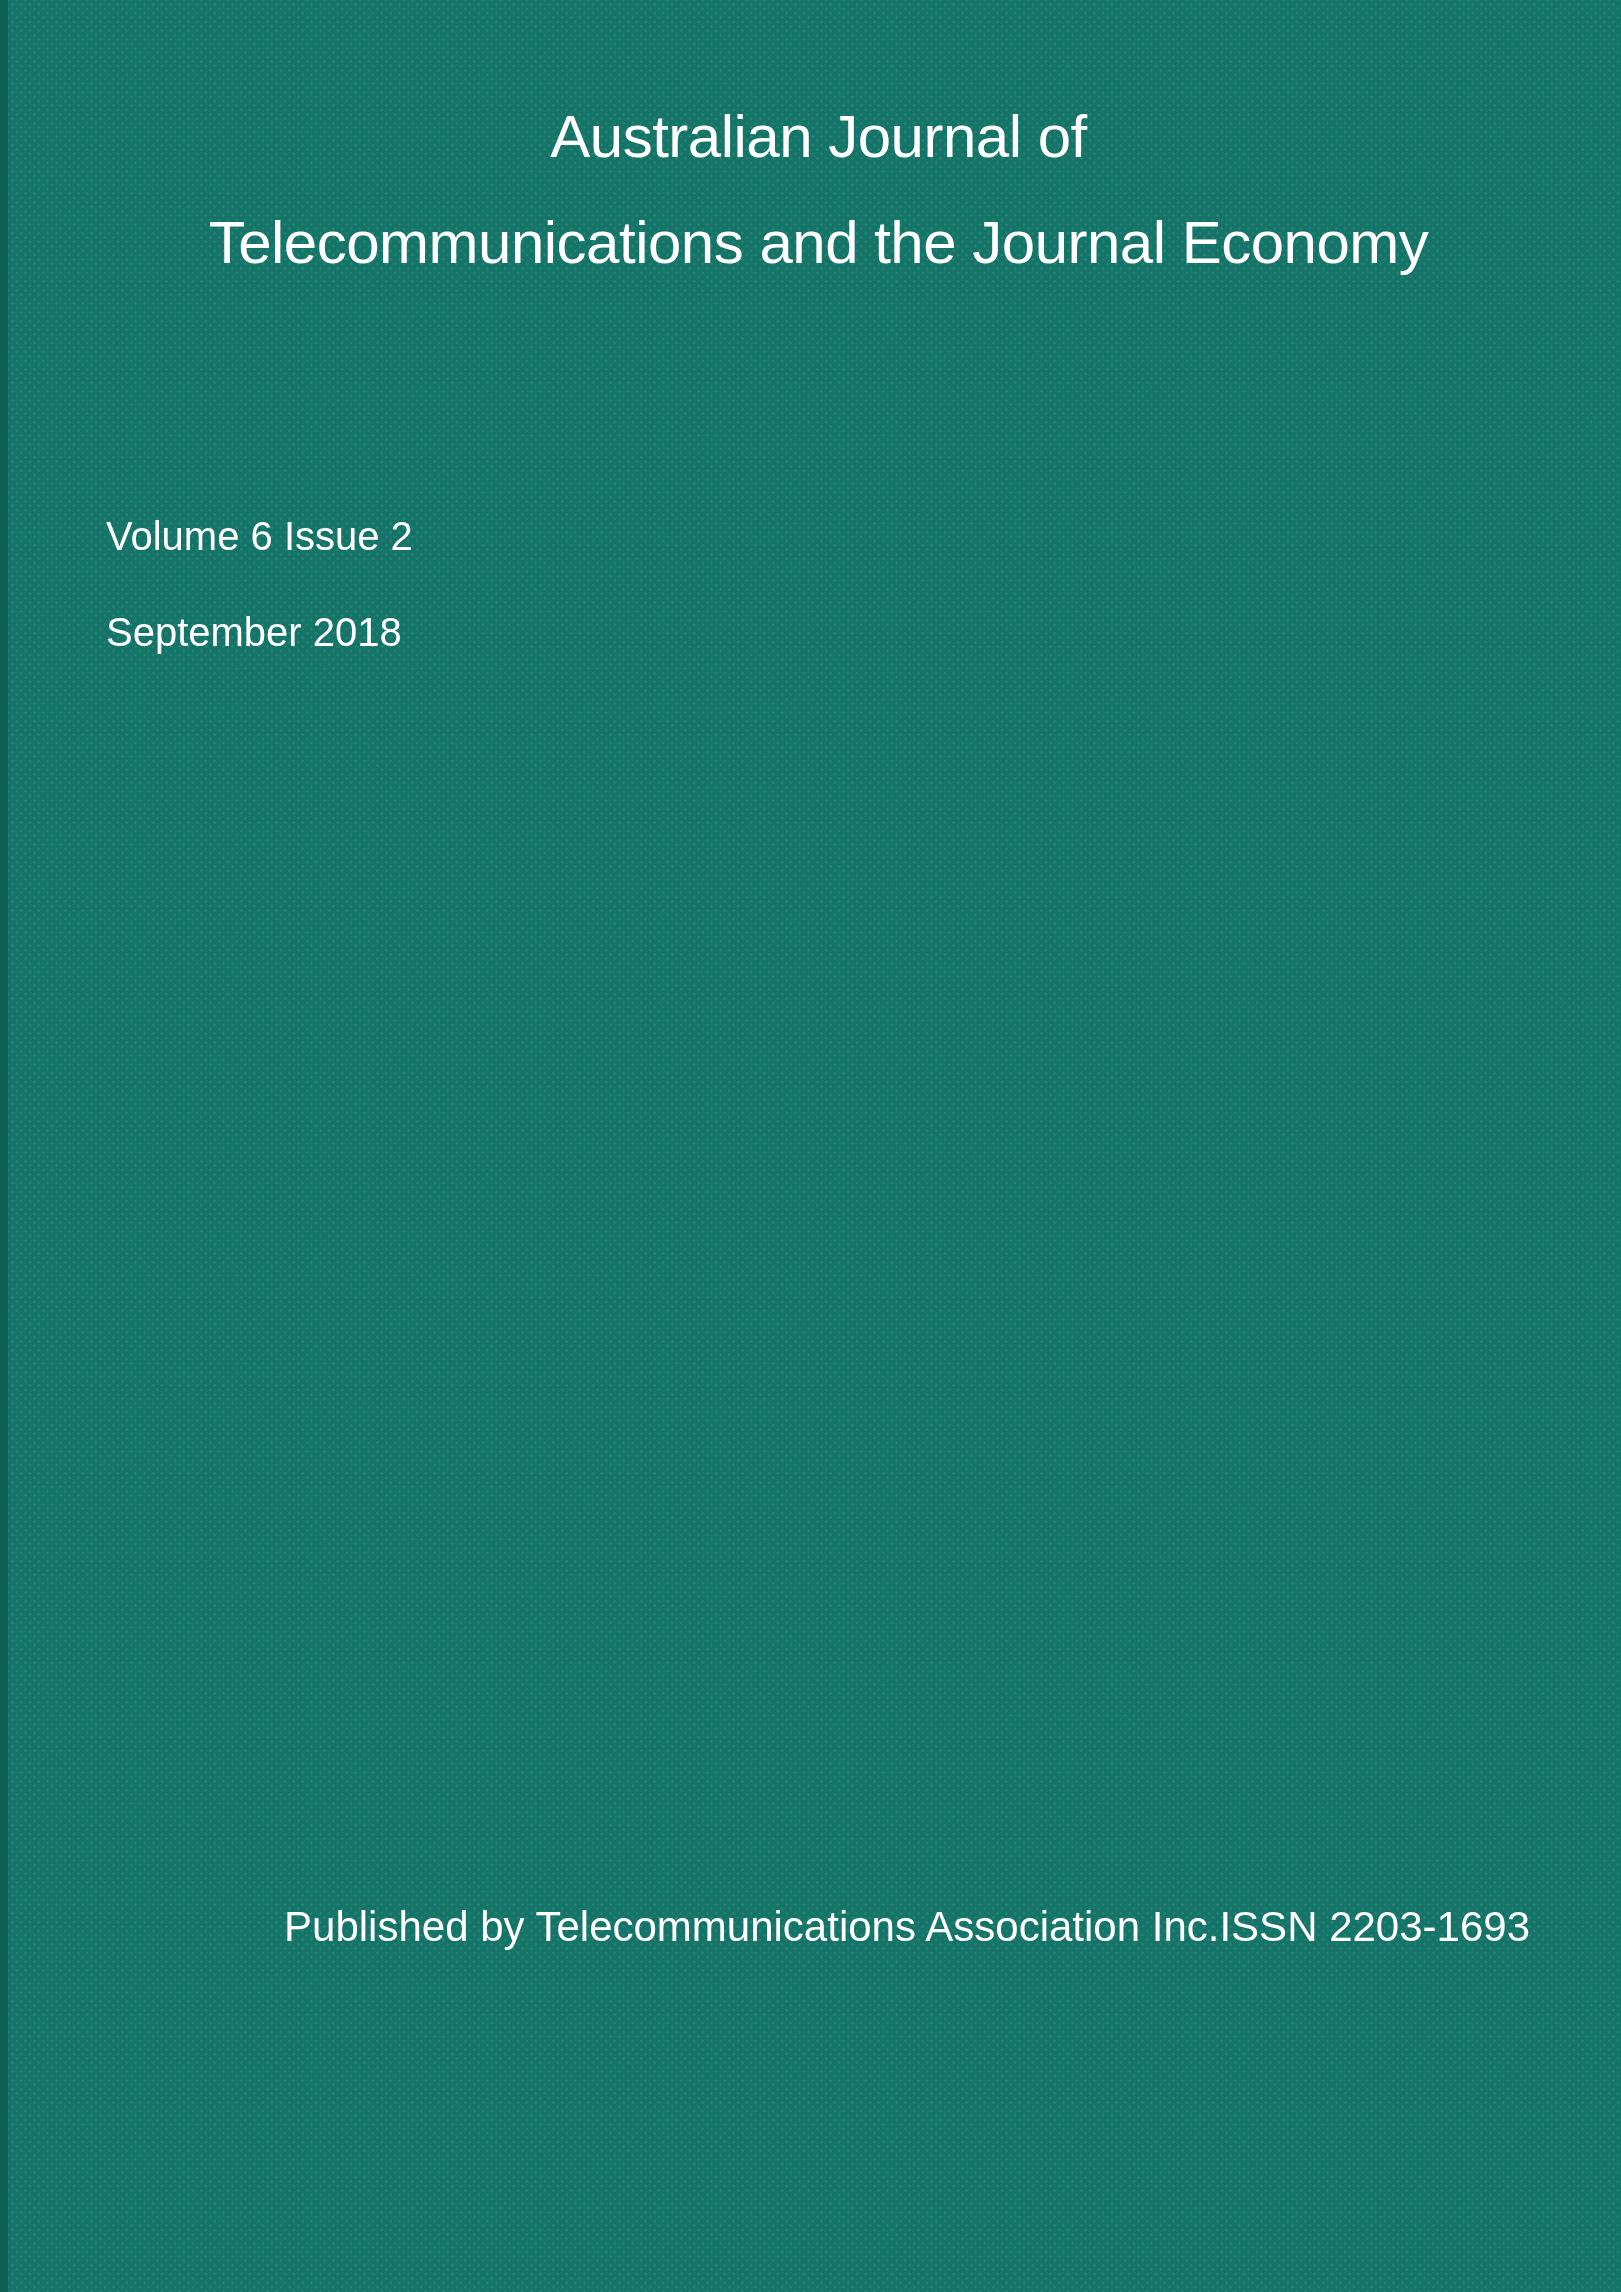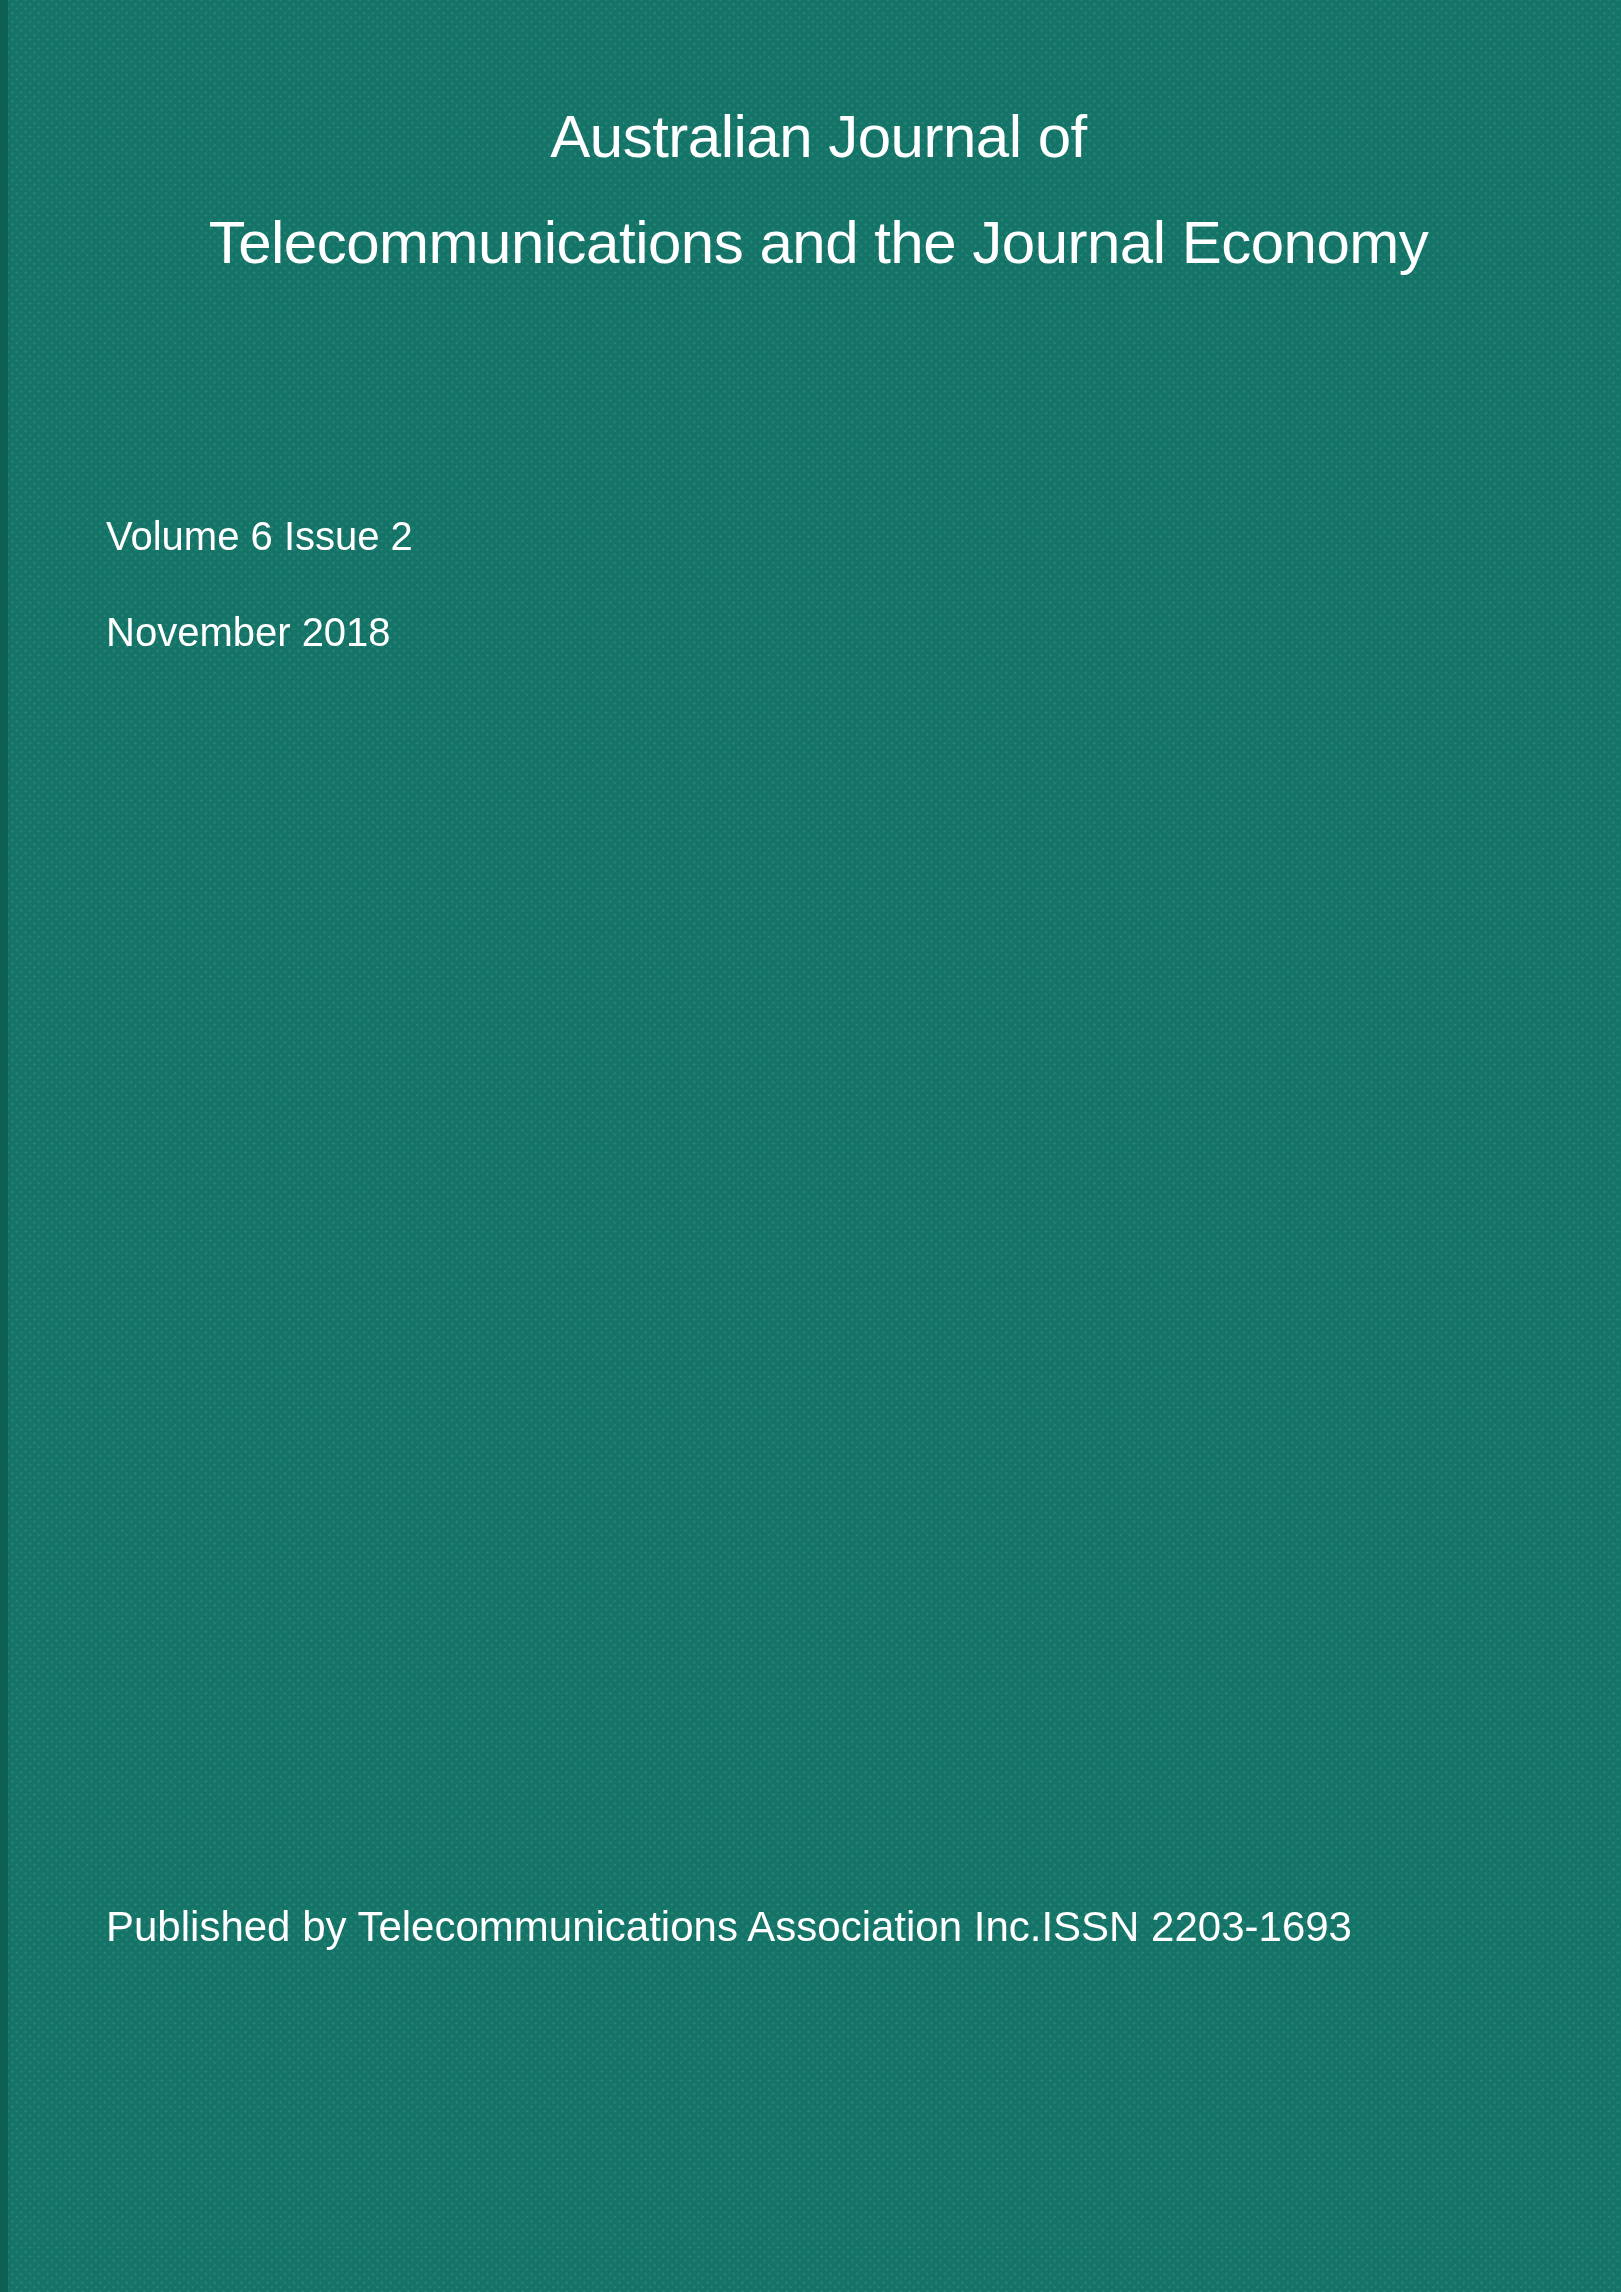--- a/index.html
+++ b/index.html
@@ -47,40 +47,40 @@
     line-height: 96px;
     white-space: nowrap;
   }
 
   .footer-row {
     position: absolute;
     top: 1903px;
     left: 98px;
     right: 99px;
     display: flex;
-    justify-content: flex-start;
+    justify-content: flex-end;
     align-items: baseline;
     font-size: 42px;
     font-weight: 400;
     white-space: nowrap;
   }
 </style>
 </head>
 <body>
 
 <div class="page">
 
   <div class="title-block">
     <div>Australian Journal of</div>
     <div>Telecommunications and the Journal Economy</div>
   </div>
 
   <div class="issue-block">
     <div>Volume 6 Issue 2</div>
-    <div>November 2018</div>
+    <div>September 2018</div>
   </div>
 
   <div class="footer-row">
     <div>Published by Telecommunications Association Inc.</div>
     <div>ISSN 2203-1693</div>
   </div>
 
 </div>
 
 

